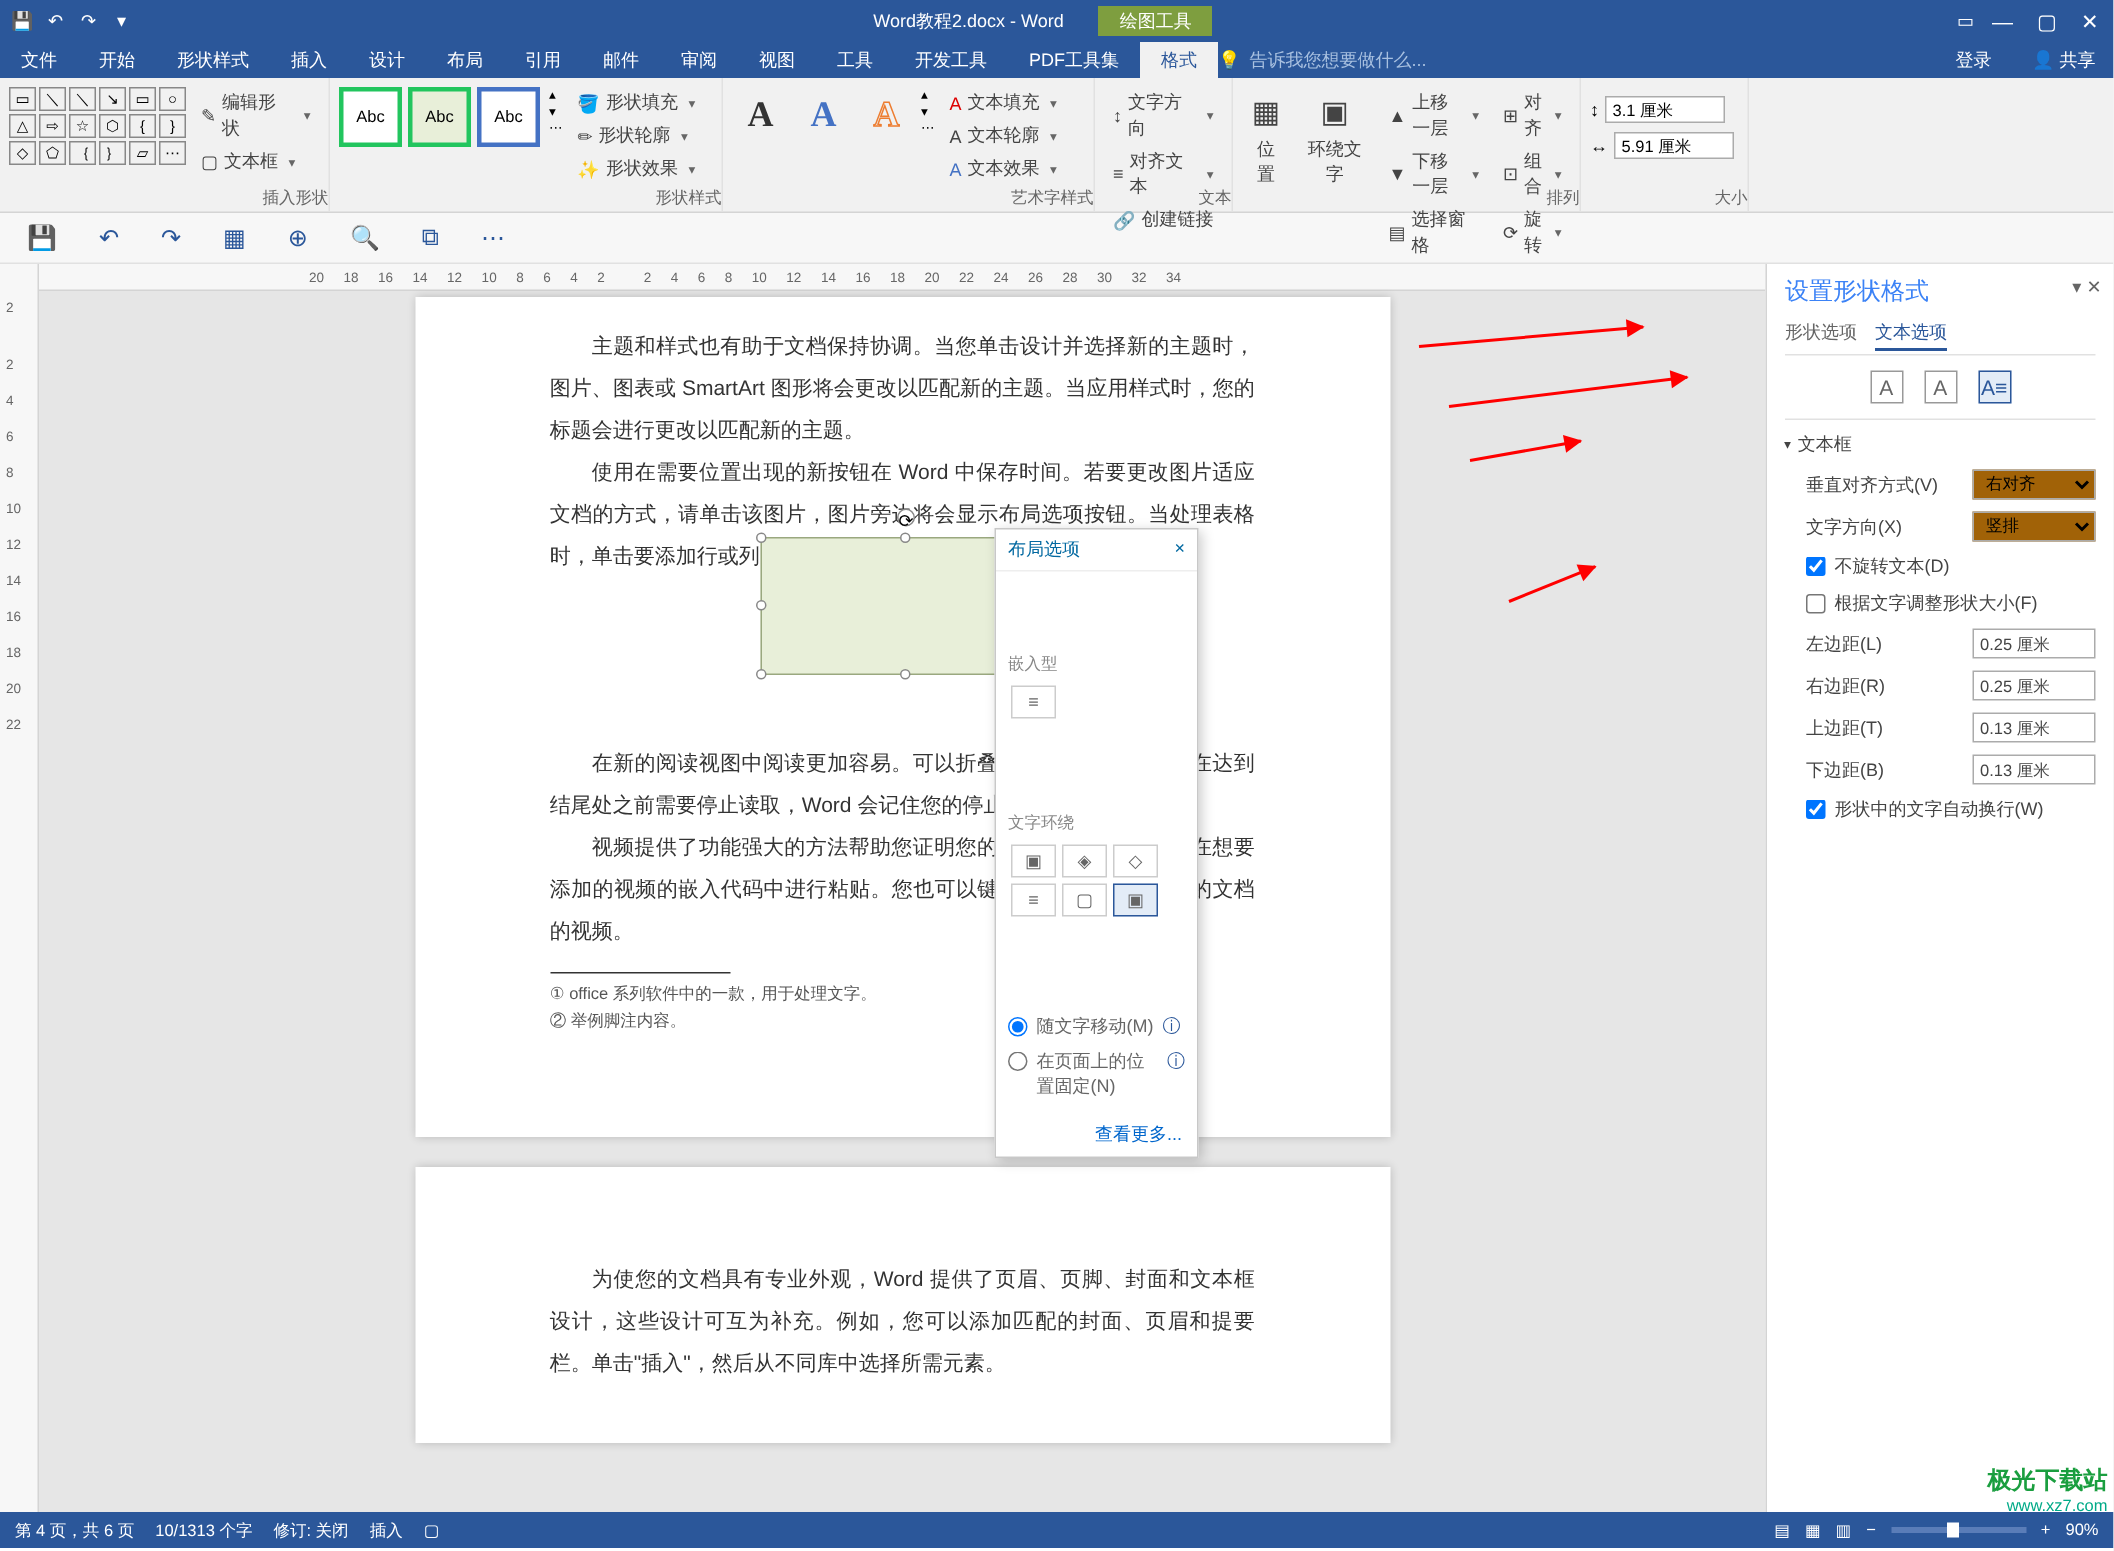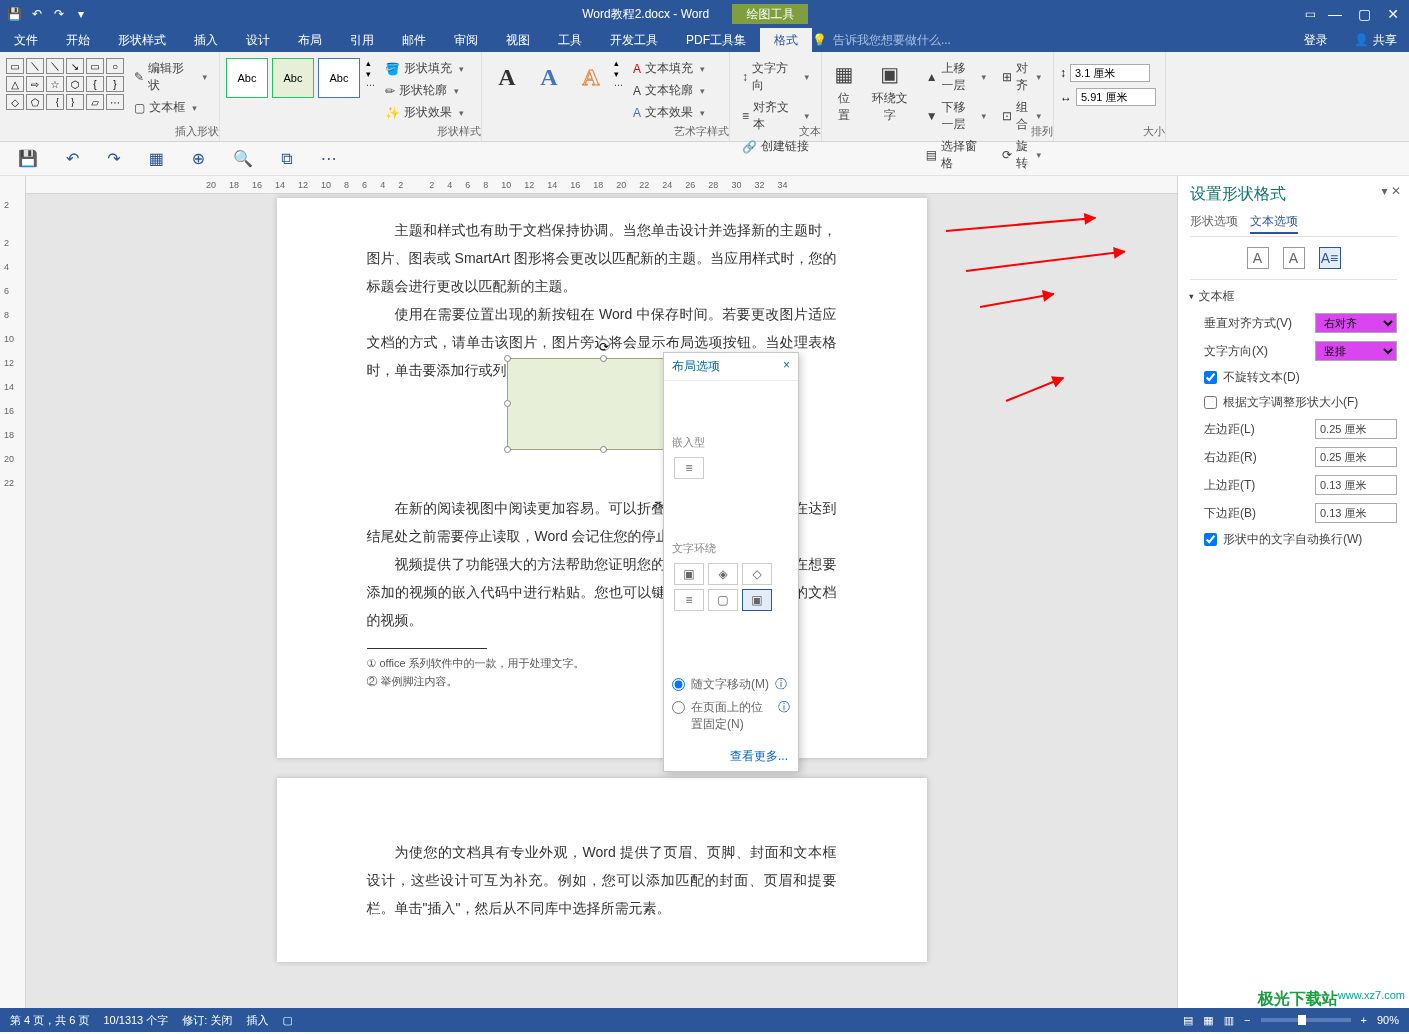--- a/index.html
+++ b/index.html
@@ -23,21 +23,21 @@
 
 
 .ribbon { height: 90px; background: #f1f1f1; border-bottom: 1px solid #d4d4d4; display: flex; }
 .ribbon-group { border-right: 1px solid #e1e1e1; padding: 2px 6px; display: flex; flex-direction: column; position: relative; }
 .ribbon-group-label { position: absolute; bottom: 2px; left: 0; right: 0; text-align: right; font-size: 11px; color: #666; }
 .ribbon-body { flex: 1; display: flex; align-items: flex-start; gap: 4px; padding-top: 4px; }
 .shapes-grid { display: grid; grid-template-columns: repeat(6, 18px); gap: 2px; }
 .shape-cell { width: 18px; height: 16px; border: 1px solid #888; display: flex; align-items: center; justify-content: center; font-size: 10px; }
 .rbtn { padding: 2px 6px; display: flex; align-items: center; gap: 4px; font-size: 12px; color: #444; }
 .rbtn-v { flex-direction: column; text-align: center; padding: 4px 6px; }
-.style-box { width: 42px; height: 40px; border: 1px solid #22c55e; background: #fff; display: flex; align-items: center; justify-content: center; font-size: 11px; }
+.style-box { width: 42px; height: 40px; border: 3px solid #22c55e; background: #fff; display: flex; align-items: center; justify-content: center; font-size: 11px; }
 .wa-box { width: 38px; height: 38px; display: flex; align-items: center; justify-content: center; font-size: 24px; font-weight: bold; font-family: "Times New Roman", serif; }
 .rbtn-stack { display: flex; flex-direction: column; gap: 1px; }
 .dd-arrow::after { content: "▾"; font-size: 9px; margin-left: 3px; color: #666; }
 .spin-box { width: 80px; height: 18px; border: 1px solid #ababab; background: #fff; display: flex; align-items: center; padding: 0 4px; font-size: 11px; }
 
 
 .sec-toolbar { height: 34px; background: #f7f7f7; border-bottom: 1px solid #e1e1e1; display: flex; align-items: center; gap: 28px; padding: 0 18px; }
 .sec-icon { color: #2b579a; font-size: 16px; }
 
 
@@ -67,46 +67,46 @@
 .layout-popup .lp-section-title { color: #888; font-size: 11px; margin-bottom: 5px; }
 .lp-icon { width: 30px; height: 22px; border: 1px solid #ccc; display: inline-flex; align-items: center; justify-content: center; margin: 2px; }
 .lp-icon.sel { border: 1px solid #2b579a; background: #e3ecf7; }
 .lp-grid { display: flex; flex-wrap: wrap; }
 .lp-radio { display: flex; align-items: flex-start; gap: 6px; padding: 3px 0; }
 .lp-radio input { margin-top: 2px; }
 .lp-link { color: #0066cc; text-align: right; padding: 6px 10px; cursor: pointer; }
 
 
 .right-pane { width: 232px; background: #fff; border-left: 1px solid #d4d4d4; padding: 8px 12px; position: relative; }
-.pane-title { color: #0f766e; font-size: 16px; font-weight: normal; margin-bottom: 6px; }
+.pane-title { color: #3b82f6; font-size: 16px; font-weight: normal; margin-bottom: 6px; }
 .pane-close { position: absolute; right: 8px; top: 8px; color: #666; font-size: 12px; }
 .pane-tabs { display: flex; gap: 12px; font-size: 12px; border-bottom: 1px solid #e1e1e1; padding-bottom: 2px; }
 .pane-tab { color: #666; padding: 2px 0; cursor: pointer; }
 .pane-tab.active { color: #2b579a; border-bottom: 2px solid #2b579a; }
 .pane-icons { display: flex; gap: 14px; justify-content: center; padding: 10px 0; border-bottom: 1px solid #e1e1e1; }
 .pane-icon { width: 22px; height: 22px; border: 1px solid #999; display: flex; align-items: center; justify-content: center; font-size: 14px; color: #666; }
 .pane-icon.active { border-color: #2b579a; background: #e3ecf7; color: #2b579a; }
 .pane-section-h { padding: 8px 0 4px; font-size: 12px; color: #444; display: flex; align-items: center; gap: 4px; }
 .pane-section-h::before { content: "▸"; transform: rotate(90deg); display: inline-block; font-size: 9px; }
 .pane-row { display: flex; align-items: center; justify-content: space-between; padding: 4px 0 4px 14px; font-size: 12px; color: #444; }
-.pane-select { width: 82px; height: 20px; border: 1px solid #ababab; font-size: 11px; padding: 0 4px; background: #d946ef; }
+.pane-select { width: 82px; height: 20px; border: 1px solid #ababab; font-size: 11px; padding: 0 4px; background: #a16207; }
 .pane-chk { display: flex; align-items: center; gap: 6px; padding: 4px 0 4px 14px; font-size: 12px; color: #444; }
 .pane-spin { width: 82px; height: 20px; border: 1px solid #ababab; background: #fff; display: flex; align-items: center; padding: 0 4px; font-size: 11px; }
 
 
 .red-arrow { position: absolute; height: 2px; background: #ff0000; transform-origin: left center; }
 .red-arrow::after { content: ""; position: absolute; right: -1px; top: -5px; border-left: 12px solid #ff0000; border-top: 6px solid transparent; border-bottom: 6px solid transparent; }
 
 
 .status-bar { height: 24px; background: #2b579a; color: #fff; display: flex; align-items: center; font-size: 11px; padding: 0 10px; gap: 14px; }
 .status-right { margin-left: auto; display: flex; align-items: center; gap: 10px; }
 .zoom-slider { width: 90px; height: 4px; background: #5a7db8; position: relative; }
 .zoom-thumb { position: absolute; left: 42%; top: -3px; width: 8px; height: 10px; background: #fff; }
 
-.watermark { position: absolute; right: 4px; bottom: 24px; font-size: 11px; color: #0a8; display: flex; flex-direction: row; }
+.watermark { position: absolute; right: 4px; bottom: 24px; font-size: 11px; color: #0a8; display: flex; flex-direction: column; align-items: flex-end; }
 .wm-logo { font-size: 16px; font-weight: bold; color: #1a9e3f; }
 </style>
 </head>
 <body>
 
 <div class="title-bar">
   <div class="qat">
     <span class="qat-icon">💾</span>
     <span class="qat-icon">↶</span>
     <span class="qat-icon">↷</span>

